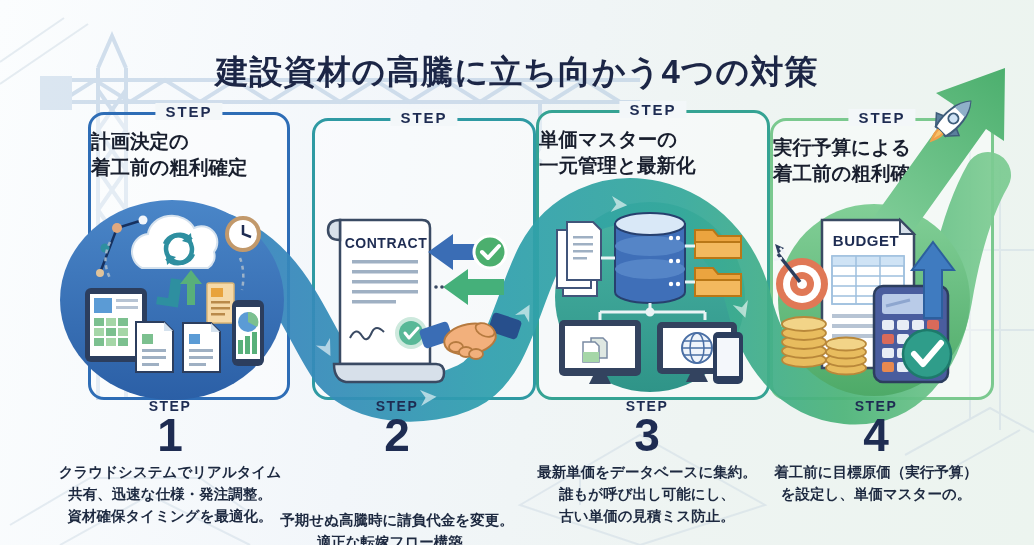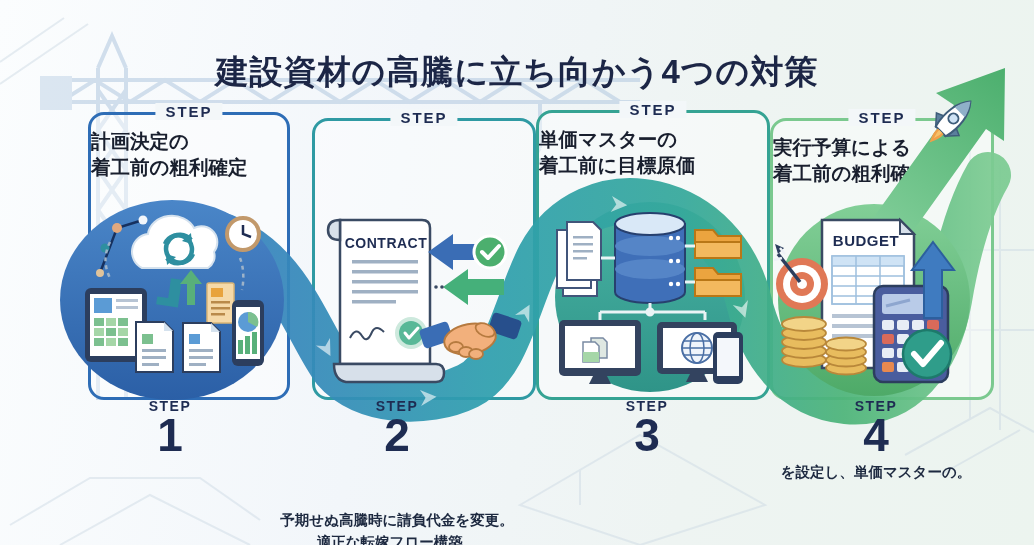--- a/index.html
+++ b/index.html
@@ -77,21 +77,21 @@
       <span class="hl">着工前の粗利確定</span>
     </div>
   </div>
   <div class="step-card" style="left: 312px; top: 118px; width: 218px; height: 276px; border-color: rgb(47, 154, 163);">
     <div class="step-chip">STEP</div>
   </div>
   <div class="step-card" style="left: 536px; top: 110px; width: 228px; height: 284px; border-color: rgb(53, 163, 147);">
     <div class="step-chip">STEP</div>
     <div class="card-heading">
       <span class="hl">単価マスターの</span>
-      <span class="hl">着工前に目標原価</span>
+      <span class="hl">一元管理と最新化</span>
     </div>
   </div>
   <div class="step-card" style="left: 770px; top: 118px; width: 218px; height: 276px; border-color: rgb(123, 201, 143);">
     <div class="step-chip">STEP</div>
     <div class="card-heading">
       <span class="hl">実行予算による</span>
       <span class="hl">着工前の粗利確定</span>
     </div>
   </div>
 
@@ -413,21 +413,32 @@
   </div>
   <div class="step-num-block" style="left:577px;top:398px;">
     <div class="snb-label">STEP</div>
     <div class="snb-num">3</div>
   </div>
   <div class="step-num-block" style="left:806px;top:398px;">
     <div class="snb-label">STEP</div>
     <div class="snb-num">4</div>
   </div>
 
+  <div class="step-desc" style="left:42px;top:462px;">
+    <span class="dl">クラウドシステムでリアルタイム</span>
+    <span class="dl">共有、迅速な仕様・発注調整。</span>
+    <span class="dl">資材確保タイミングを最適化。</span>
+  </div>
   <div class="step-desc" style="left:269px;top:462px;margin-top:48px;">
     <span class="dl">予期せぬ高騰時に請負代金を変更。</span>
     <span class="dl">適正な転嫁フロー構築。</span>
   </div>
+  <div class="step-desc" style="left:519px;top:462px;">
+    <span class="dl">最新単価をデータベースに集約。</span>
+    <span class="dl">誰もが呼び出し可能にし、</span>
+    <span class="dl">古い単価の見積ミス防止。</span>
+  </div>
   <div class="step-desc" style="left:748px;top:462px;">
+    <span class="dl">着工前に目標原価（実行予算）</span>
     <span class="dl">を設定し、単価マスターの。</span>
   </div>
 
 </div>
 
 </body></html>

